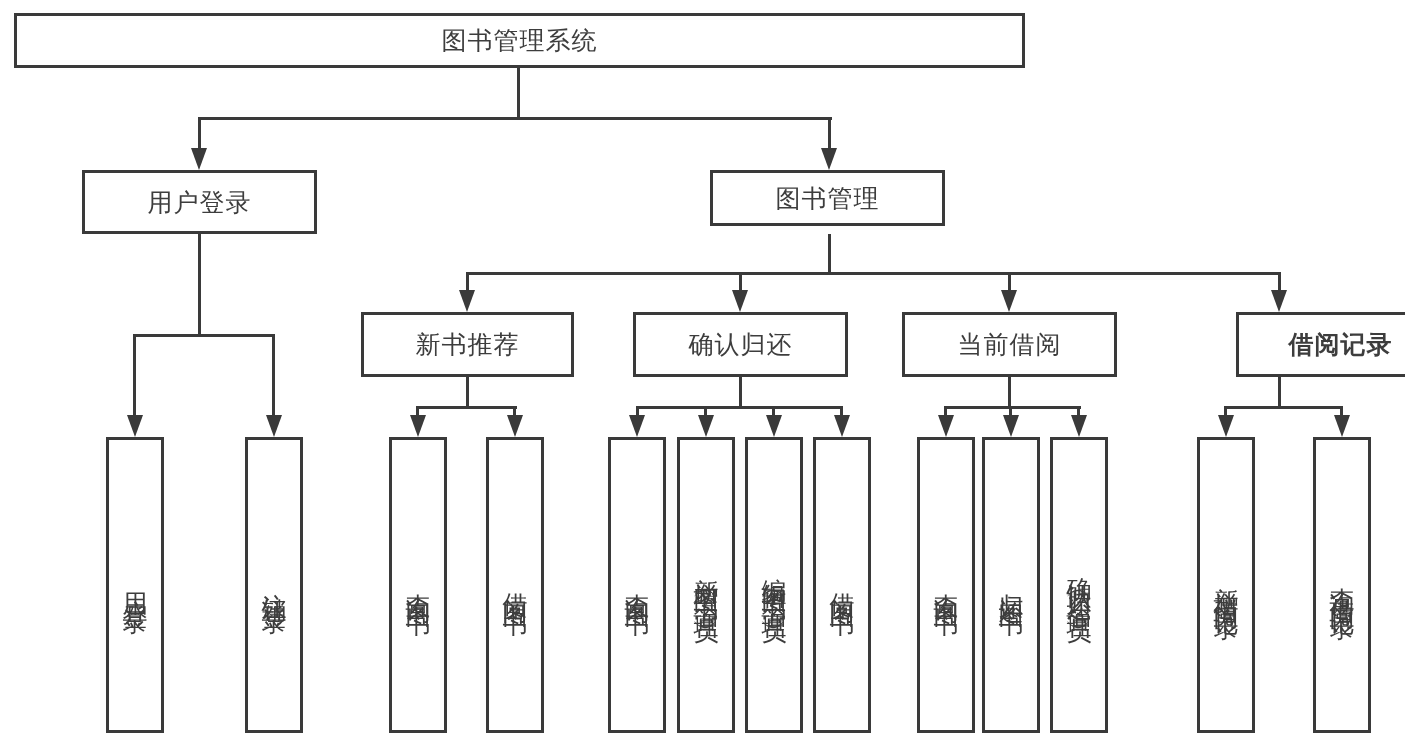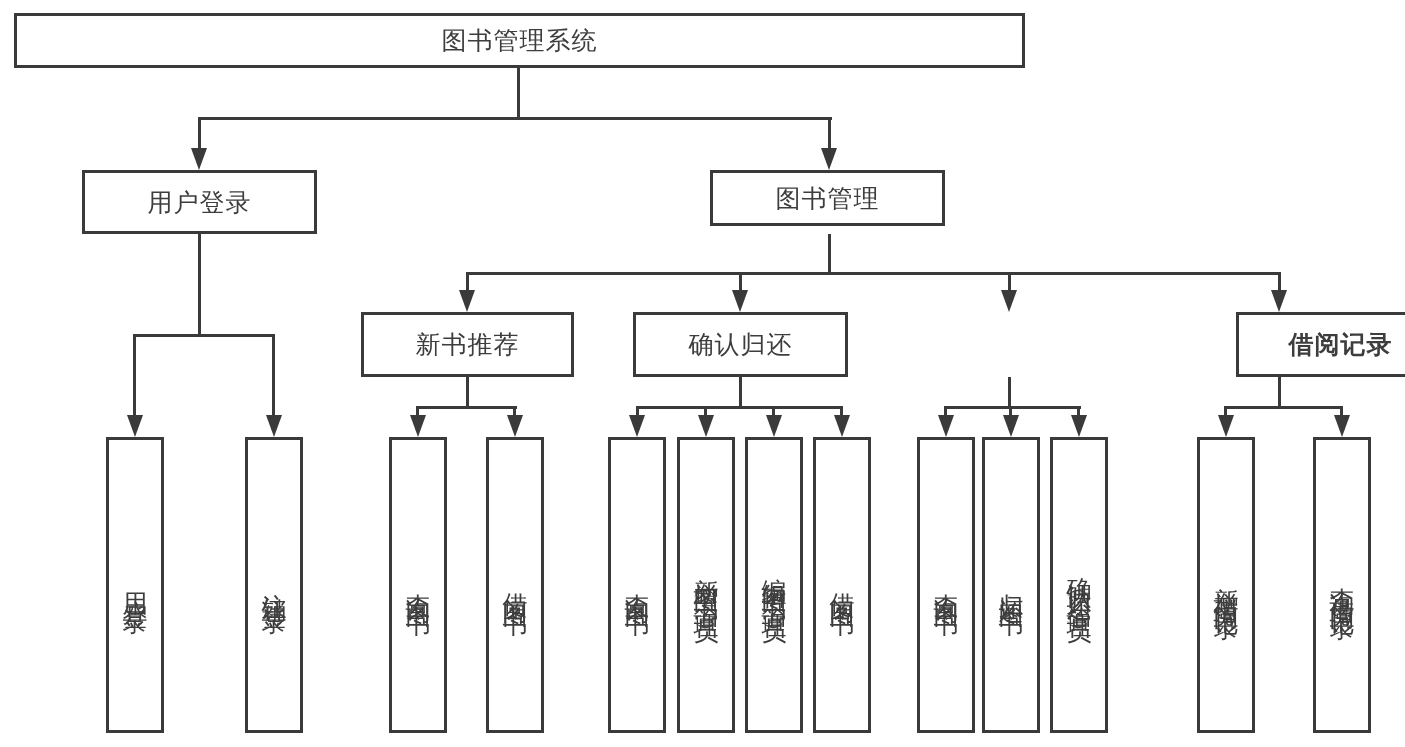--- a/index.html
+++ b/index.html
@@ -132,20 +132,23 @@
   <div class="node h-node" id="n-mgmt">
     <span>图书管理</span>
   </div>
 
   <div class="node h-node" id="n-nb">
     <span>新书推荐</span>
   </div>
   <div class="node h-node" id="n-bb">
     <span>确认归还</span>
   </div>
+  <div class="node h-node" id="n-cb">
+    <span>当前借阅</span>
+  </div>
   <div class="node h-node" id="n-br">
     <span>借阅记录</span>
   </div>
 
   <div class="node v-node" id="l-ulogin">
     <span>用户登录</span>
   </div>
   <div class="node v-node" id="l-ulogout">
     <span>注销登录</span>
   </div>

